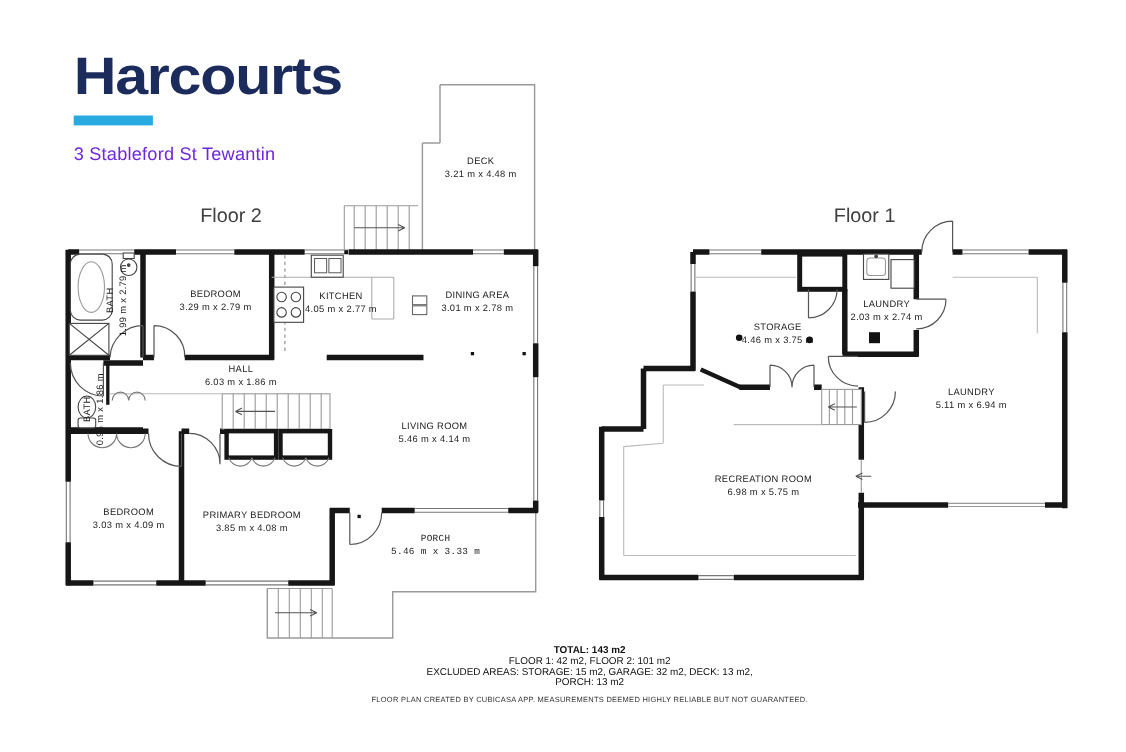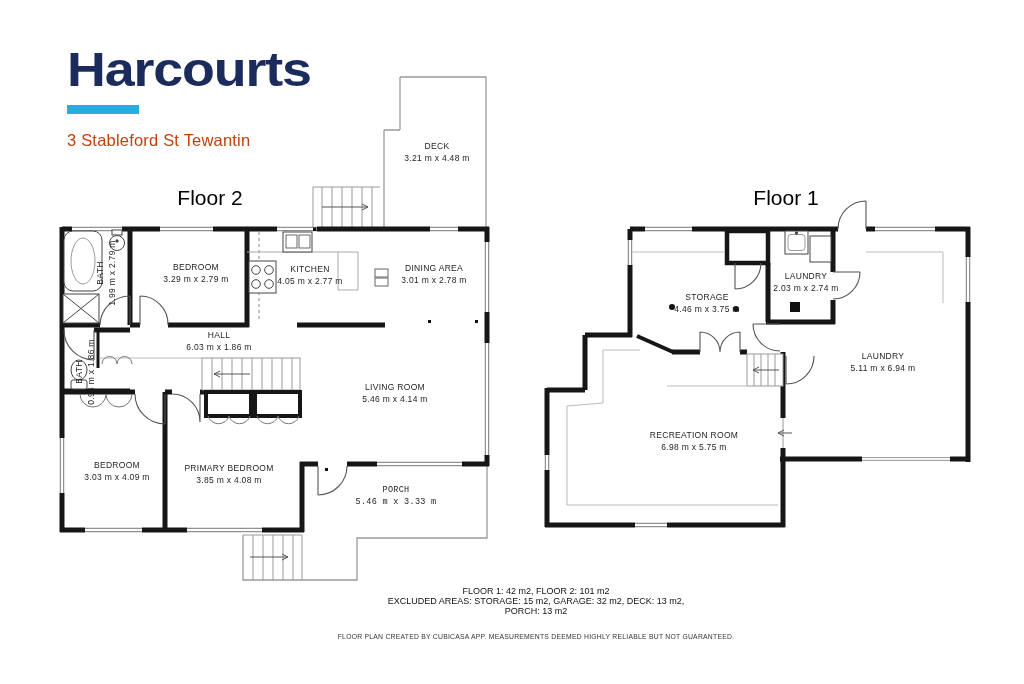--- a/index.html
+++ b/index.html
@@ -2,22 +2,22 @@
 <html><head>
 <meta charset="utf-8">
 <style>
   html,body{margin:0;padding:0;background:#fff;}
   #page{position:relative;width:1024px;height:684px;background:#ffffff;overflow:hidden;
         font-family:"Liberation Sans","DejaVu Sans",sans-serif;color:#1d1d1d;}
   .abs{position:absolute;}
   #logo{left:67px;top:46px;font-size:48px;font-weight:700;color:#1b2b5c;letter-spacing:-1px;
         transform:scaleX(1.12);transform-origin:left top;line-height:1;}
   #logo-bar{left:67px;top:105px;width:72px;height:9px;background:#29abe2;}
-  #address{left:67px;top:131px;font-size:16.5px;color:#c2410c;letter-spacing:.2px;}
-  .floor-title{font-size:21px;color:#000000;transform:translateX(-50%);white-space:nowrap;}
+  #address{left:67px;top:131px;font-size:16.5px;color:#6d28d9;letter-spacing:.2px;}
+  .floor-title{font-size:18px;color:#404040;transform:translateX(-50%);white-space:nowrap;}
   .room-label{transform:translateX(-50%);text-align:center;font-size:8.5px;line-height:11.5px;
               letter-spacing:.3px;white-space:nowrap;color:#1d1d1d;z-index:5;}
   .room-label.vert{transform:translate(-50%,-50%) rotate(-90deg);}
   #summary{left:536px;top:587px;transform:translateX(-50%);text-align:center;font-size:9px;
            line-height:9.8px;color:#111;white-space:nowrap;}
   #summary .b{font-weight:700;}
   #disclaimer{left:536px;top:633px;transform:translateX(-50%);font-size:6.8px;letter-spacing:.25px;
               color:#333;white-space:nowrap;}
   svg{position:absolute;left:0;top:0;}
 </style>
@@ -275,19 +275,20 @@
   <div class="abs room-label" style="left:883px;top:351px;">
     <div>LAUNDRY</div>
       <div>5.11 m x 6.94 m</div>
   </div>
   <div class="abs room-label" style="left:666px;top:430px;margin-left:28px;">
     <div>RECREATION ROOM</div>
       <div>6.98 m x 5.75 m</div>
   </div>
 
   <div class="abs" id="summary">
+    <div class="b">TOTAL: 143 m2</div>
     <div>FLOOR 1: 42 m2, FLOOR 2: 101 m2</div>
     <div>EXCLUDED AREAS: STORAGE: 15 m2, GARAGE: 32 m2, DECK: 13 m2,</div>
     <div>PORCH: 13 m2</div>
   </div>
   <div class="abs" id="disclaimer">FLOOR PLAN CREATED BY CUBICASA APP. MEASUREMENTS DEEMED HIGHLY RELIABLE BUT NOT GUARANTEED.</div>
 
 </div>
 
 </body></html>

